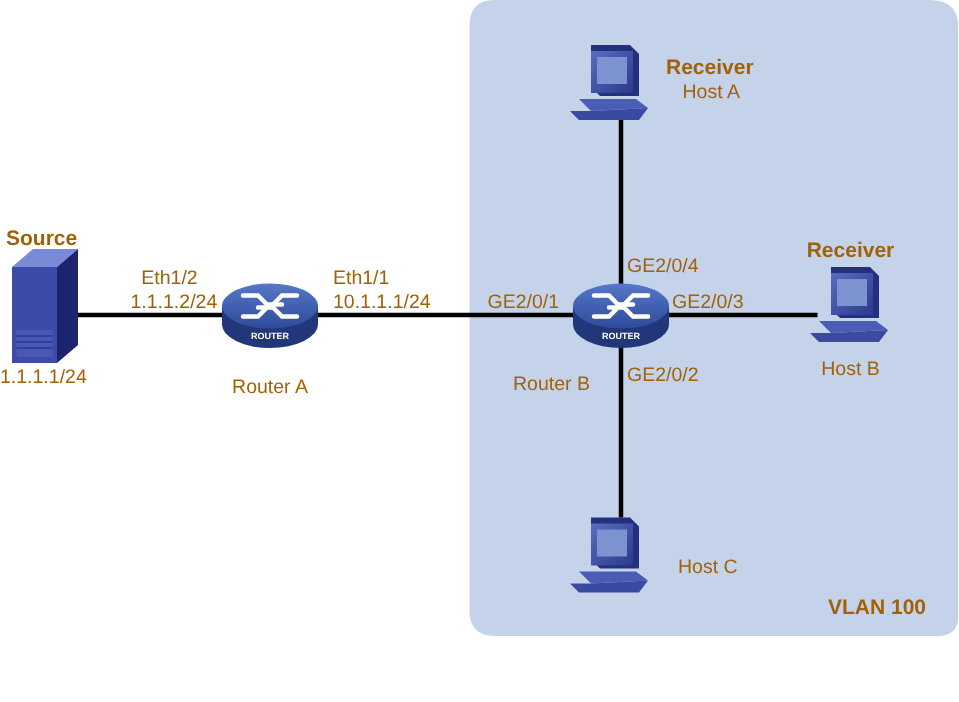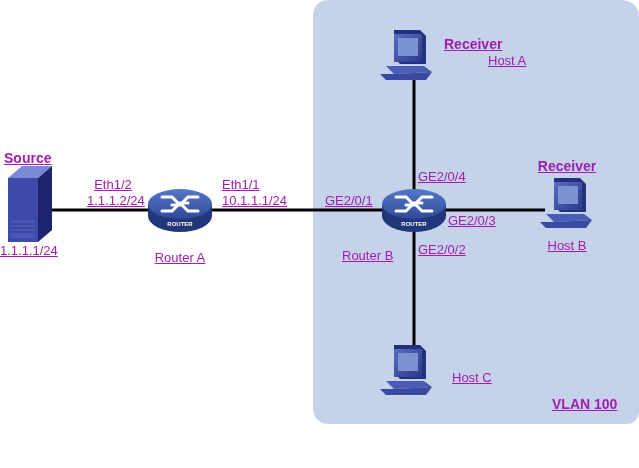--- a/index.html
+++ b/index.html
@@ -1,19 +1,19 @@
 <!DOCTYPE html>
 <html><head>
 <meta charset="utf-8">
 <style>
   html, body { margin: 0; padding: 0; background: #ffffff; }
   body { width: 639px; height: 468px; position: relative; overflow: hidden;
          font-family: "Liberation Sans", sans-serif; }
   #stage { position: absolute; left: 0; top: 0; width: 639px; height: 468px; }
-  .lbl { position: absolute; font-size: 13px; color: #a21caf; white-space: nowrap; line-height: 15px; text-decoration: underline; }
+  .lbl { position: absolute; font-size: 13px; color: #a16207; white-space: nowrap; line-height: 15px; }
   .bold { font-weight: bold; font-size: 14px; }
   .center { transform: translateX(-50%); text-align: center; }
 </style>
 </head>
 <body>
 
 <div id="stage">
   <svg width="639" height="468" viewBox="0 0 639 468" style="position:absolute;left:0;top:0">
     <defs>
       <linearGradient id="rtop" x1="0" y1="0" x2="0" y2="1">
@@ -100,26 +100,26 @@
 
   <div class="lbl center" style="left:113px;top:177px;">Eth1/2</div>
   <div class="lbl" style="left:87px;top:193px;">1.1.1.2/24</div>
   <div class="lbl" style="left:222px;top:177px;">Eth1/1</div>
   <div class="lbl" style="left:222px;top:193px;">10.1.1.1/24</div>
 
   <div class="lbl center" style="left:180px;top:238px;margin-top:12px;">Router A</div>
 
   <div class="lbl" style="left:325px;top:193px;text-align:center;">GE2/0/1</div>
   <div class="lbl" style="left:418px;top:169px;">GE2/0/4</div>
-  <div class="lbl" style="left:448px;top:193px;margin-top:20px;">GE2/0/3</div>
+  <div class="lbl" style="left:448px;top:193px;">GE2/0/3</div>
   <div class="lbl" style="left:418px;top:242px;">GE2/0/2</div>
   <div class="lbl" style="left:342px;top:248px;">Router B</div>
 
   <div class="lbl bold" style="left:444px;top:37px;">Receiver</div>
-  <div class="lbl" style="left:455px;top:53px;margin-left:33px;">Host A</div>
+  <div class="lbl" style="left:455px;top:53px;">Host A</div>
 
   <div class="lbl bold center" style="left:567px;top:159px;">Receiver</div>
   <div class="lbl center" style="left:567px;top:238px;">Host B</div>
 
   <div class="lbl" style="left:452px;top:370px;">Host C</div>
 
   <div class="lbl bold" style="left:552px;top:397px;text-align:center;">VLAN 100</div>
 </div>
 
 </body></html>

